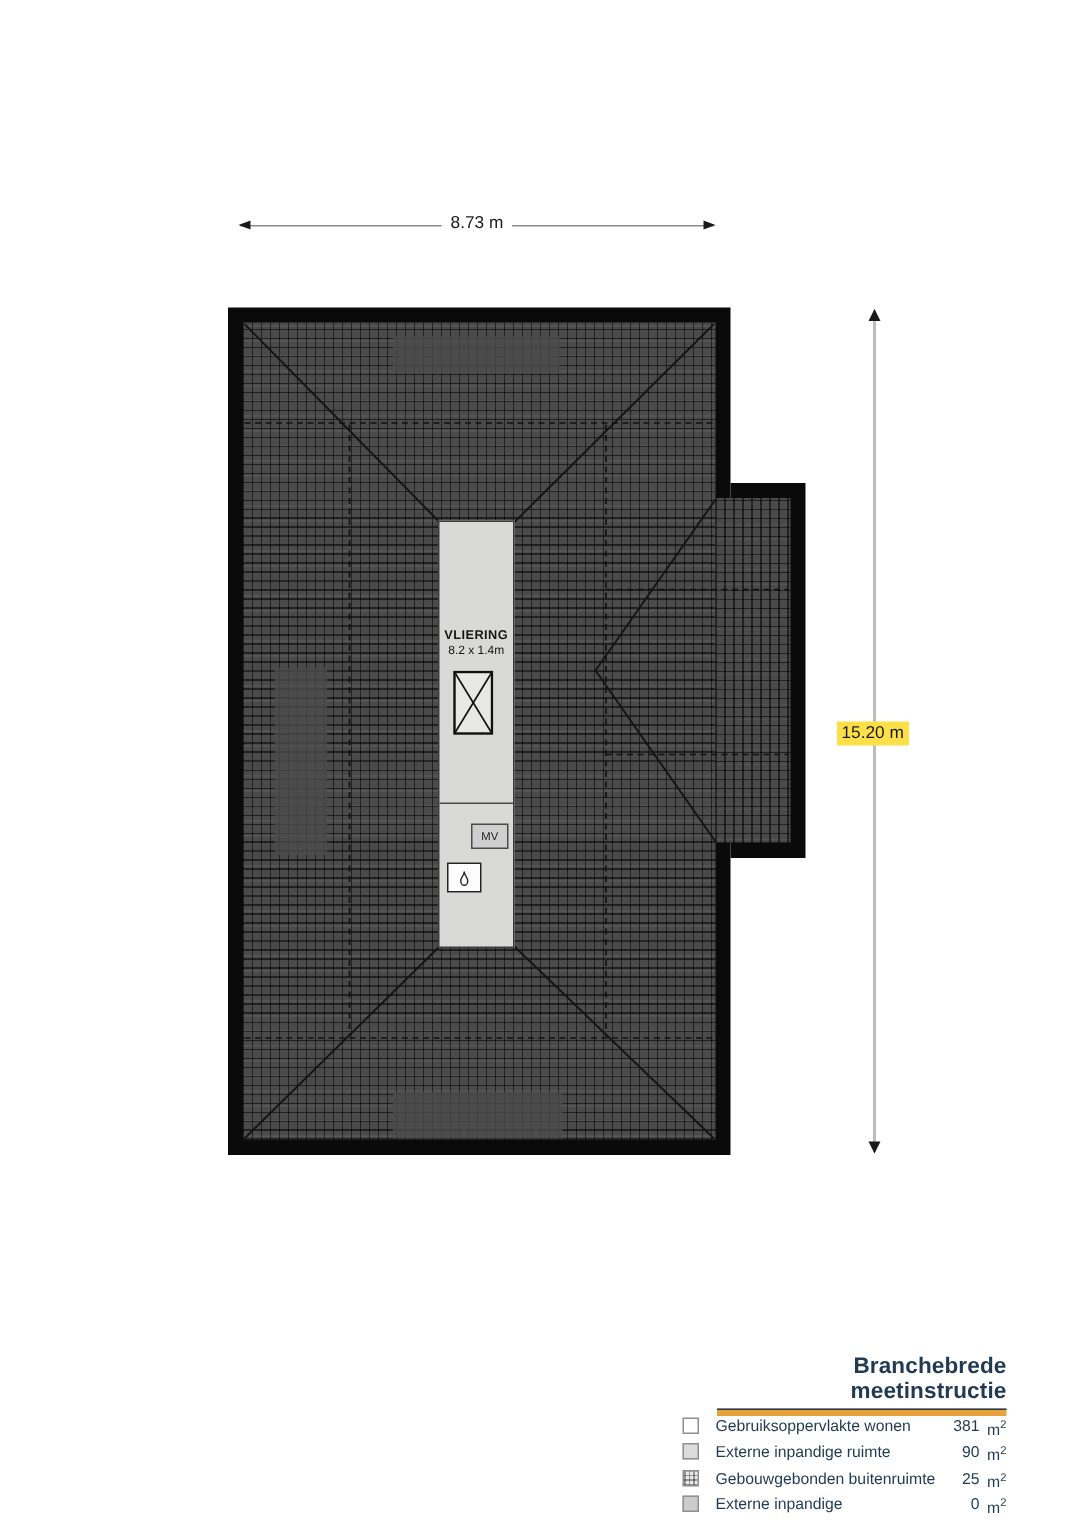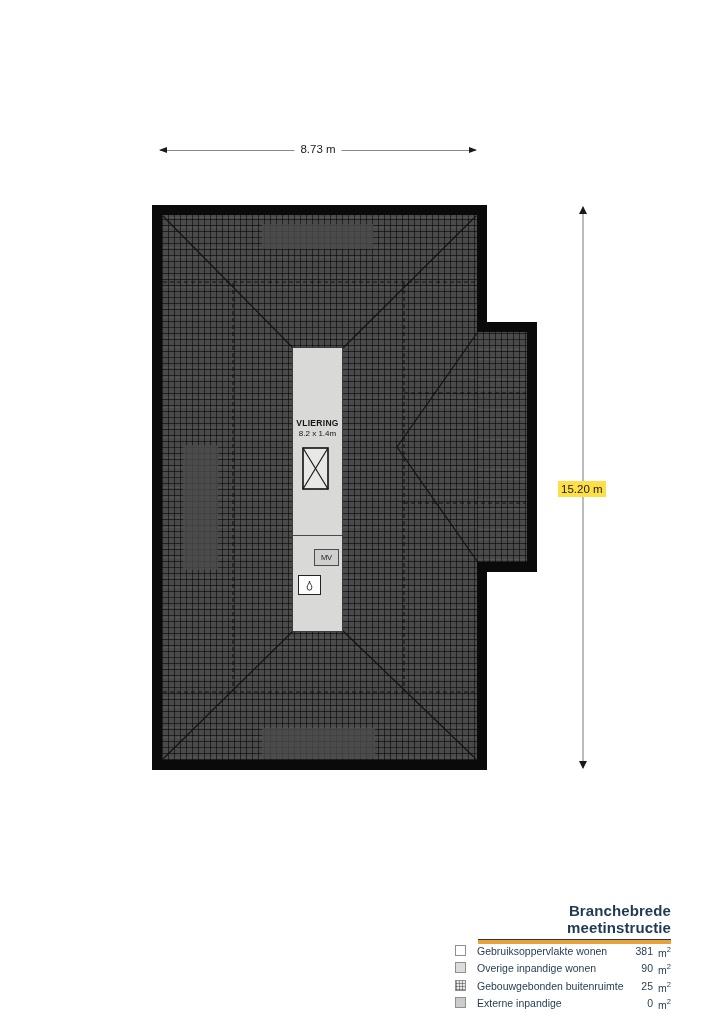--- a/index.html
+++ b/index.html
@@ -144,21 +144,21 @@
 
     <div class="legend-row">
       <span class="swatch sw-white"></span>
       <span class="legend-label">Gebruiksoppervlakte wonen</span>
       <span class="legend-value">381</span>
       <span class="legend-unit"><span>m</span><sup>2</sup></span>
     </div>
 
     <div class="legend-row">
       <span class="swatch sw-light"></span>
-      <span class="legend-label">Overige inpandige wonen</span>
+      <span class="legend-label">Externe inpandige ruimte</span>
       <span class="legend-value">90</span>
       <span class="legend-unit"><span>m</span><sup>2</sup></span>
     </div>
 
     <div class="legend-row">
       <span class="swatch sw-grid"></span>
       <span class="legend-label">Gebouwgebonden buitenruimte</span>
       <span class="legend-value">25</span>
       <span class="legend-unit"><span>m</span><sup>2</sup></span>
     </div>

